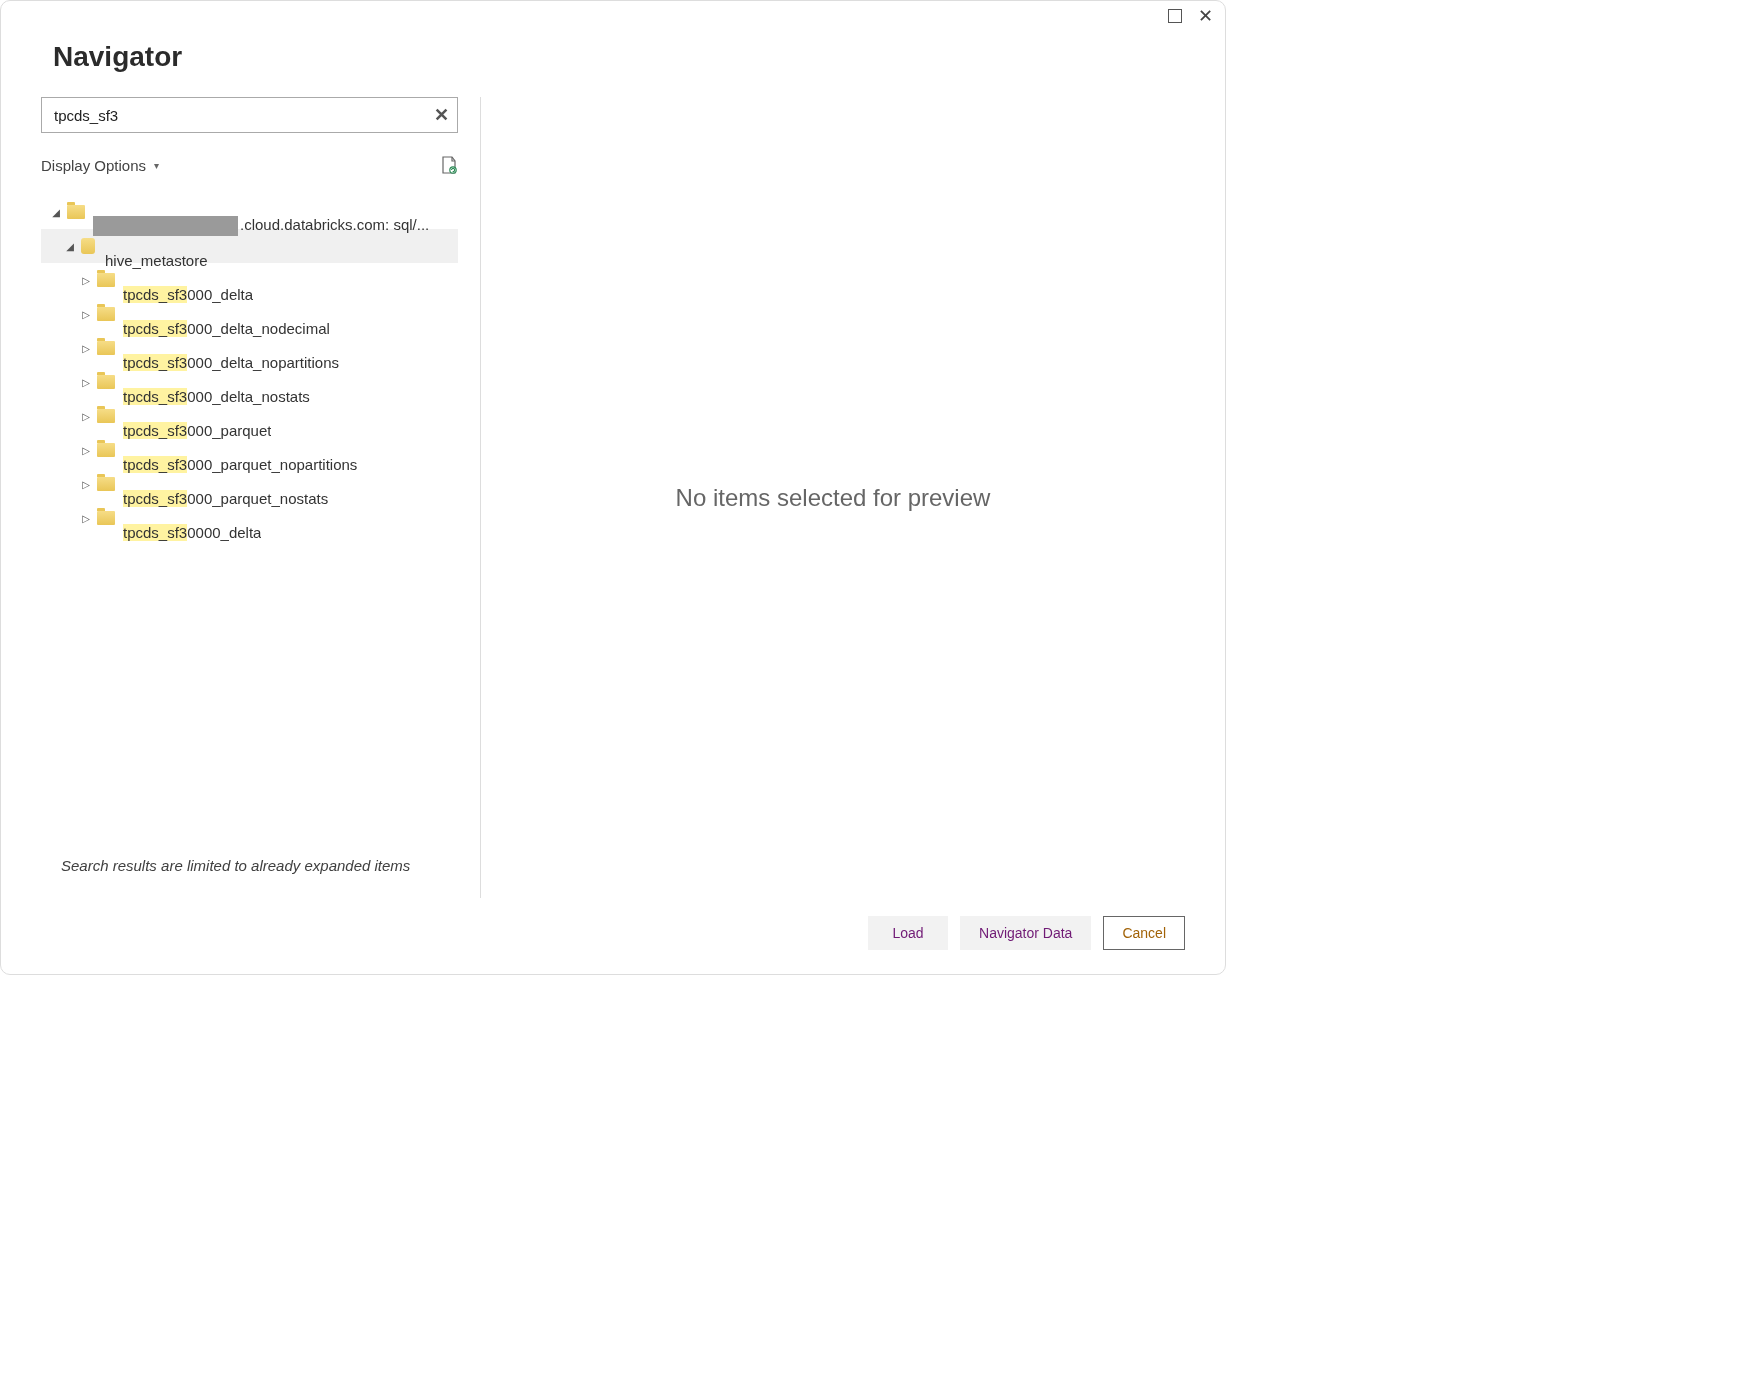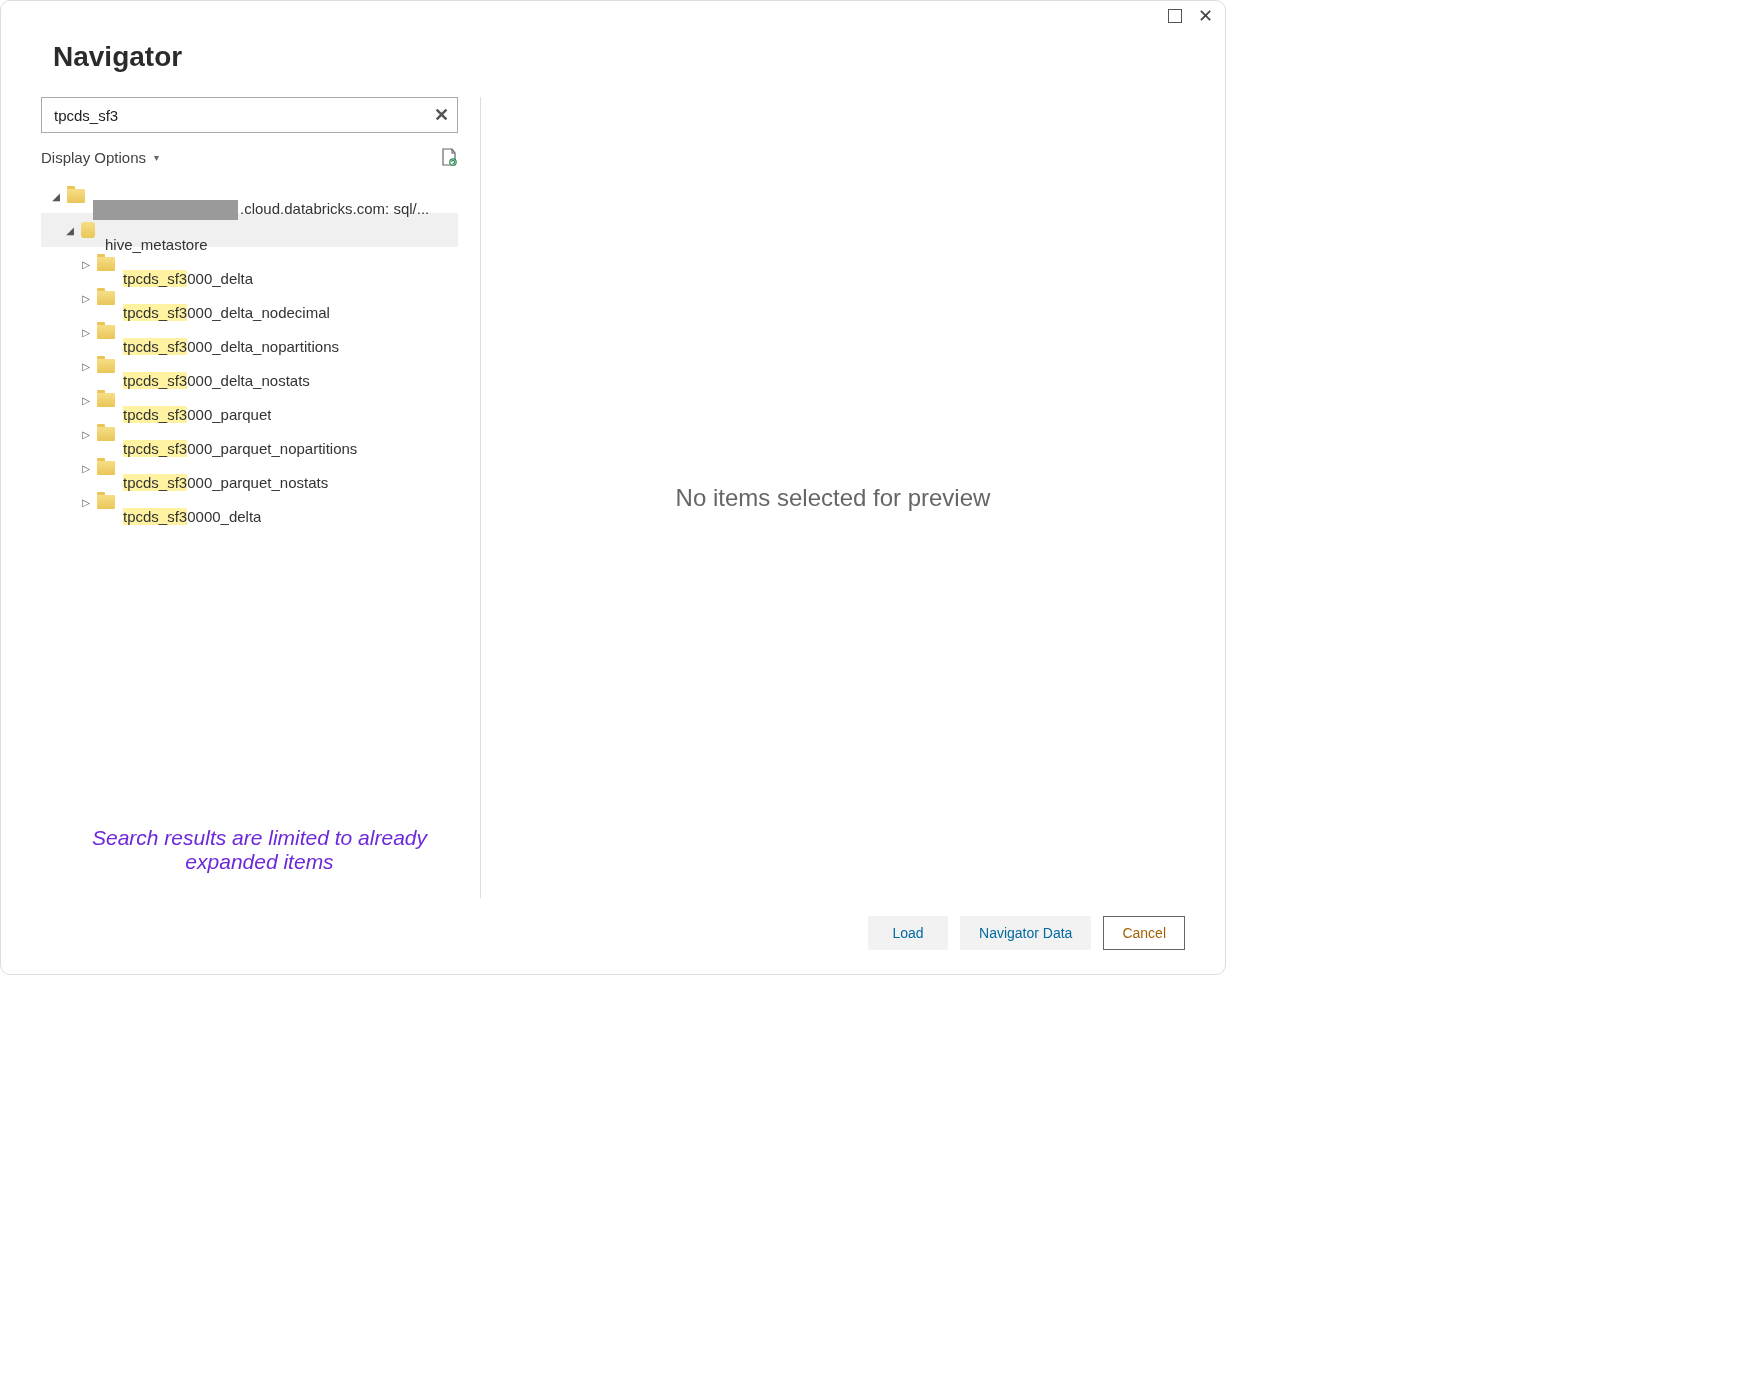--- a/index.html
+++ b/index.html
@@ -44,20 +44,21 @@
     padding: 0 40px 0 40px;
     min-height: 0;
   }
   .left-pane {
     width: 440px;
     display: flex;
     flex-direction: column;
     border-right: 1px solid #ddd;
     padding-right: 22px;
     padding-bottom: 20px;
+    gap: 8px;
   }
   .right-pane {
     flex: 1;
     display: flex;
     align-items: center;
     justify-content: center;
   }
   .right-pane .msg {
     color: #666;
     font-size: 24px;
@@ -152,46 +153,45 @@
     background: #9a9a9a;
     vertical-align: middle;
     margin-right: 2px;
   }
   .highlight {
     background: #fff3a1;
     padding: 1px 0;
   }
   .note {
     font-style: italic;
-    color: #6d28d9;
-    font-size: 21px;
+    color: #404040;
+    font-size: 15px;
     padding-left: 20px;
     padding-bottom: 4px;
-    text-align: center;
   }
   .footer {
     display: flex;
     justify-content: flex-end;
     gap: 12px;
     padding: 18px 40px 24px 40px;
   }
   .btn {
     min-width: 80px;
     height: 34px;
     padding: 0 18px;
     font-size: 14px;
     display: inline-flex;
     align-items: center;
     justify-content: center;
     cursor: pointer;
     border: 1px solid transparent;
   }
   .btn.disabled {
     background: #f2f2f2;
-    color: #0369a1;
+    color: #701a75;
     cursor: default;
   }
   .btn.normal {
     background: #fff;
     border: 1px solid #666;
     color: #a16207;
   }
   .indent-1 { padding-left: 8px; }
   .indent-2 { padding-left: 22px; }
   .indent-3 { padding-left: 38px; }

